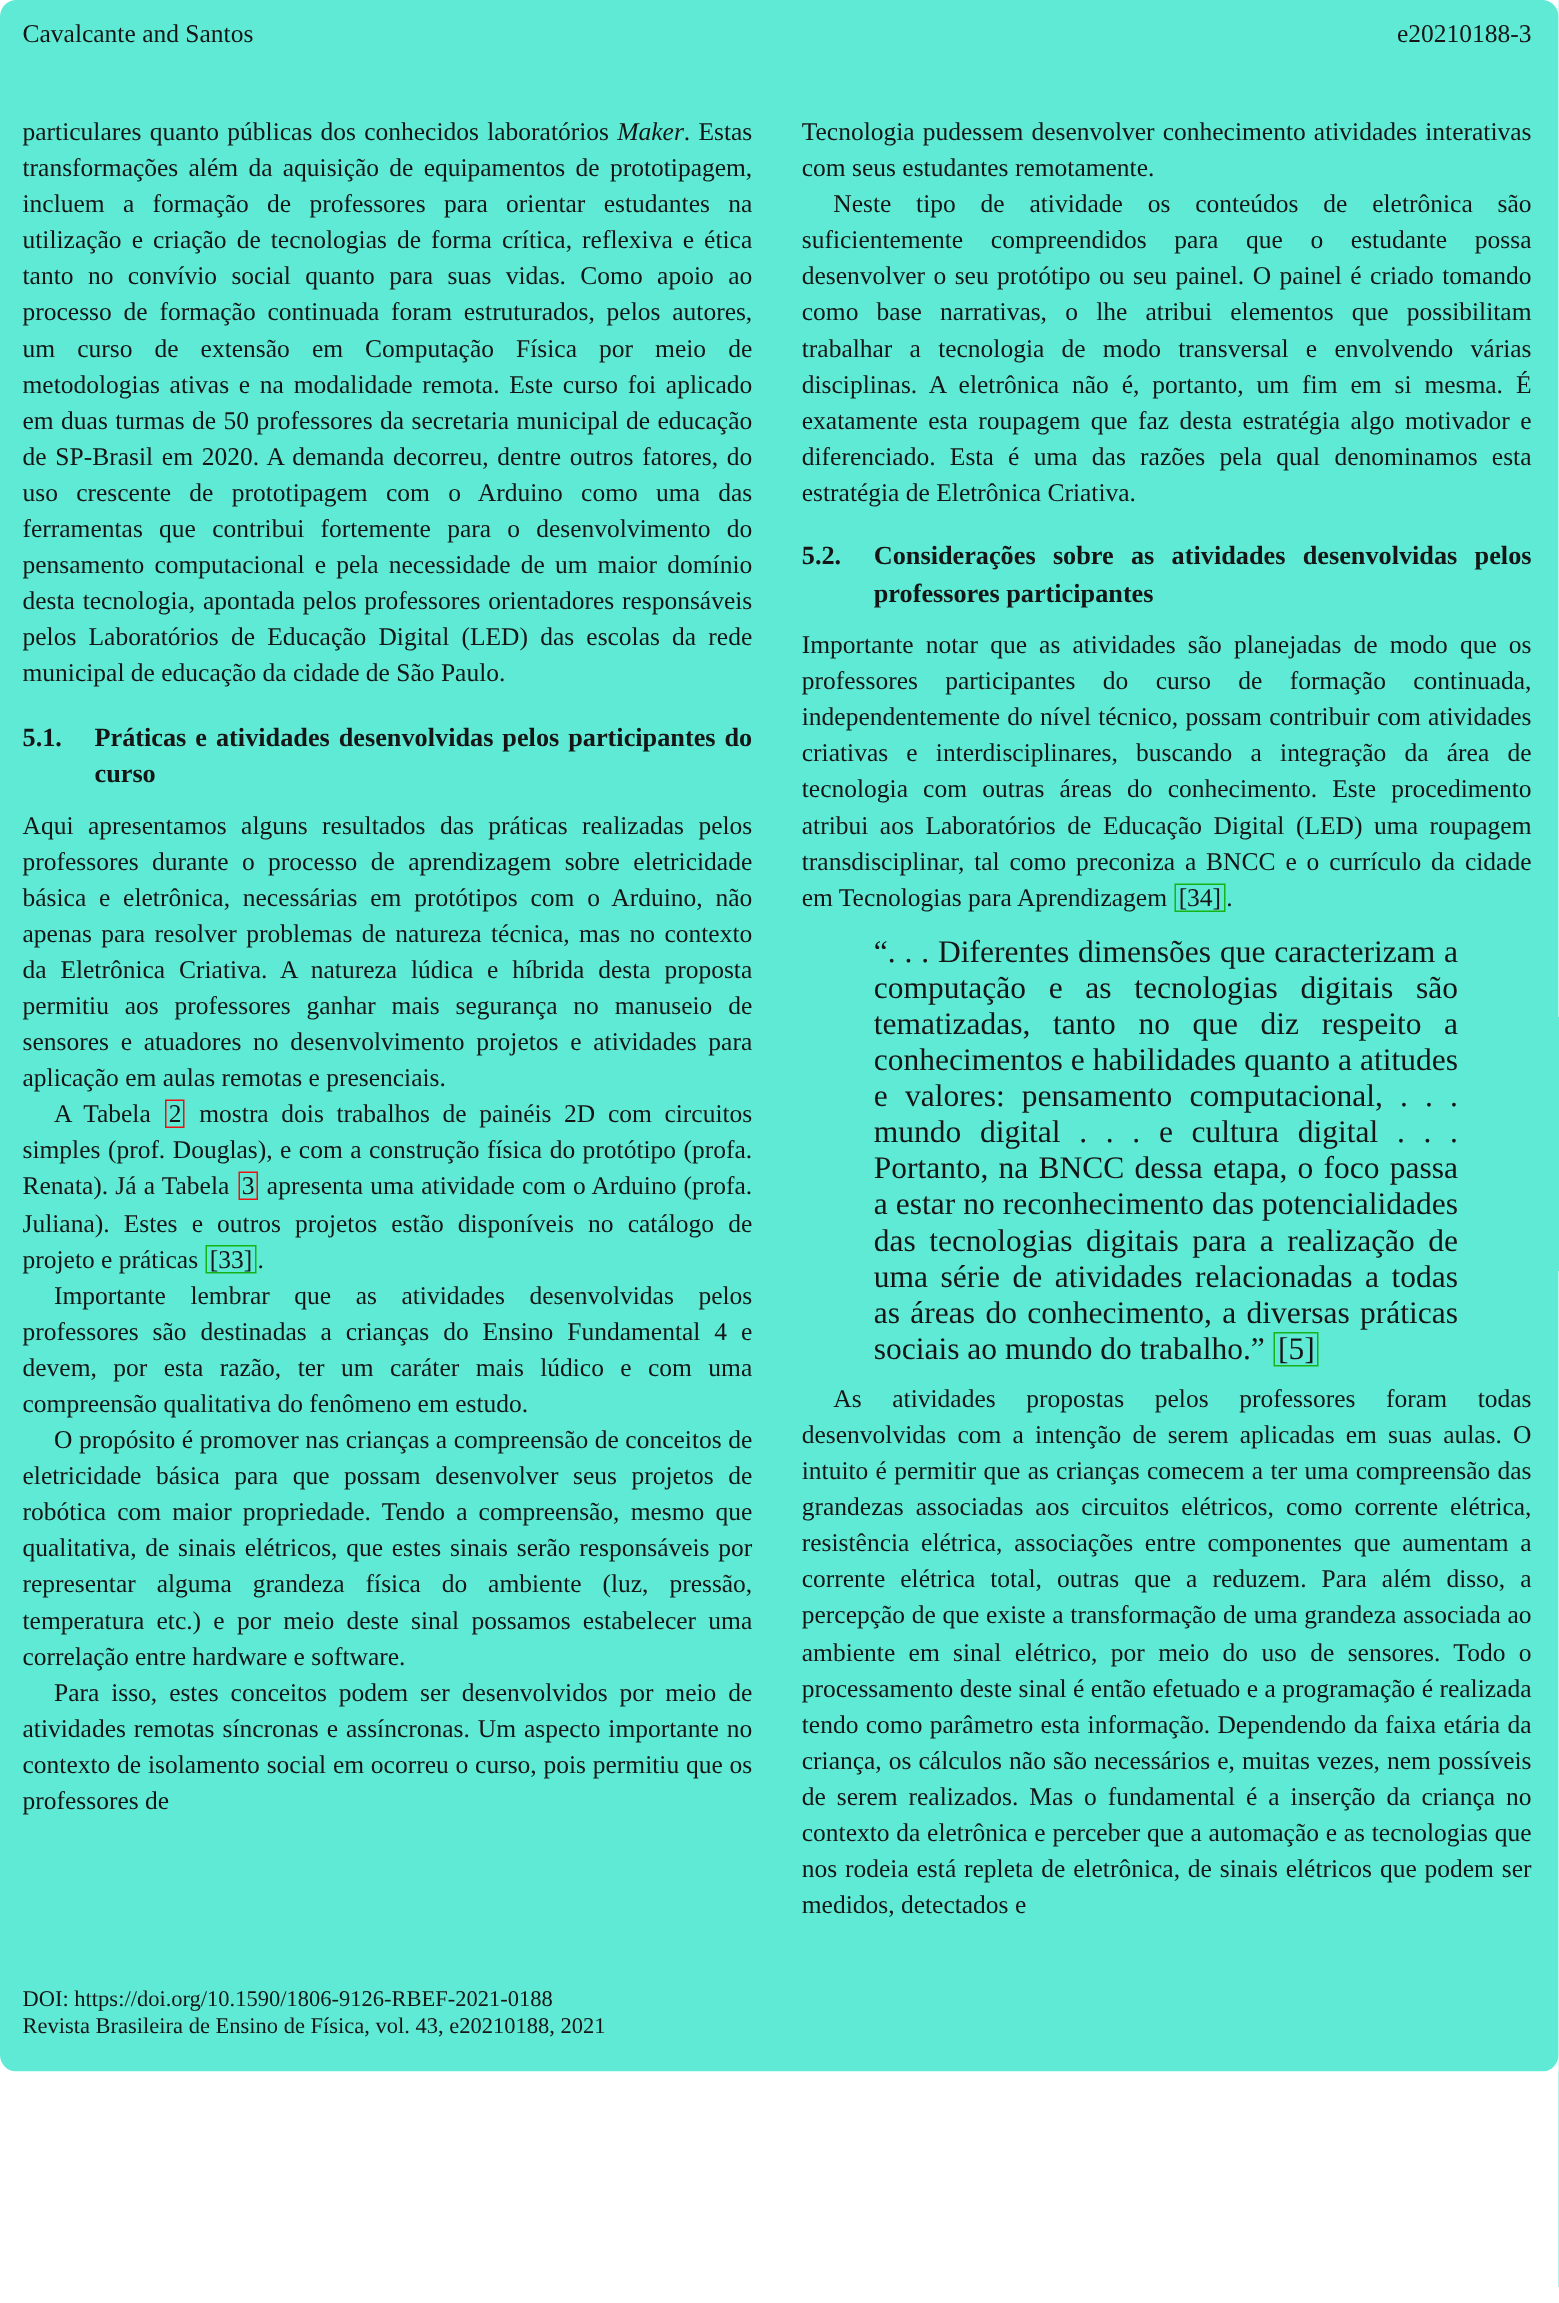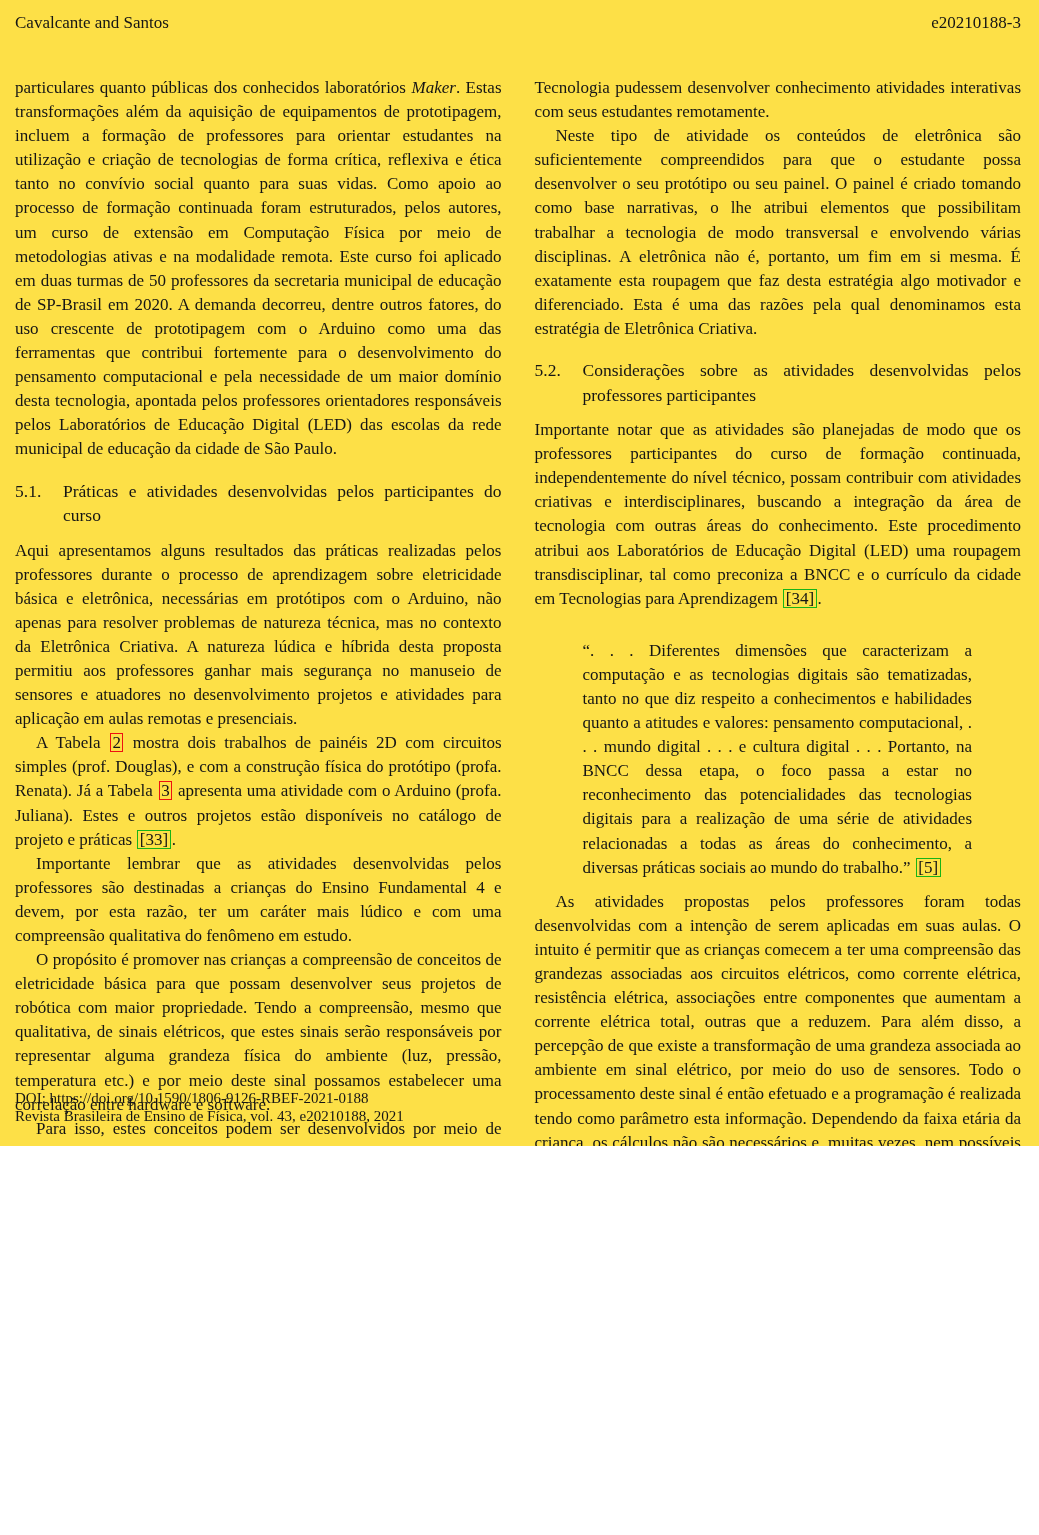--- a/index.html
+++ b/index.html
@@ -1,44 +1,45 @@
 <!DOCTYPE html>
 <html style="--table-ref-border: #ee1111; --cite-ref-border: #17b417;"><head>
 <meta charset="utf-8">
 <style>
   html,body { margin:0; padding:0; background:#ffffff; }
   .page {
-    position:relative; width:1039px; height:1146px; background:#fde047;
+    position:relative; width:1039px; height:1381px; background:#5eead4;
     color:#151515; font-family:"Liberation Serif","DejaVu Serif",serif;
     overflow:hidden;
+    border-radius:11px;
   }
   .running {
     position:absolute; top:13px; left:15px; right:18px;
     display:flex; justify-content:space-between;
     font-size:17px; line-height:20px;
   }
   .cols {
     position:absolute; top:76px; left:15px; right:18px;
     display:flex; gap:33px;
   }
   .col {
     width:487px; font-size:17px; line-height:24.1px;
     text-align:justify; text-justify:inter-word;
   }
   .col p { margin:0; }
   p.indent { text-indent:21px; }
   h2.section {
-    font-size:17.5px; line-height:24.5px; font-weight:normal;
+    font-size:17.5px; line-height:24.5px; font-weight:bold;
     margin:17px 0 11px 0; padding-left:48px; text-indent:-48px;
     text-align:justify;
   }
   h2.section .sec-num { display:inline-block; width:48px; text-indent:0; }
   blockquote.quote {
-    margin:28px 49px 10px 48px; padding:0;
-    font-size:17px; line-height:24.1px; text-align:justify;
+    margin:11px 49px 10px 48px; padding:0;
+    font-size:21px; line-height:24.1px; text-align:justify;
   }
   .ref {
     border:1.6px solid; padding:0 1.5px; margin:0 1px;
     line-height:1; display:inline-block; text-indent:0;
   }
   .ref-table { border-color:var(--table-ref-border,#ee1111); }
   .ref-cite  { border-color:var(--cite-ref-border,#17b417); }
   em.work-title { }
   .pagefoot {
     position:absolute; bottom:21px; left:15px; right:18px;

